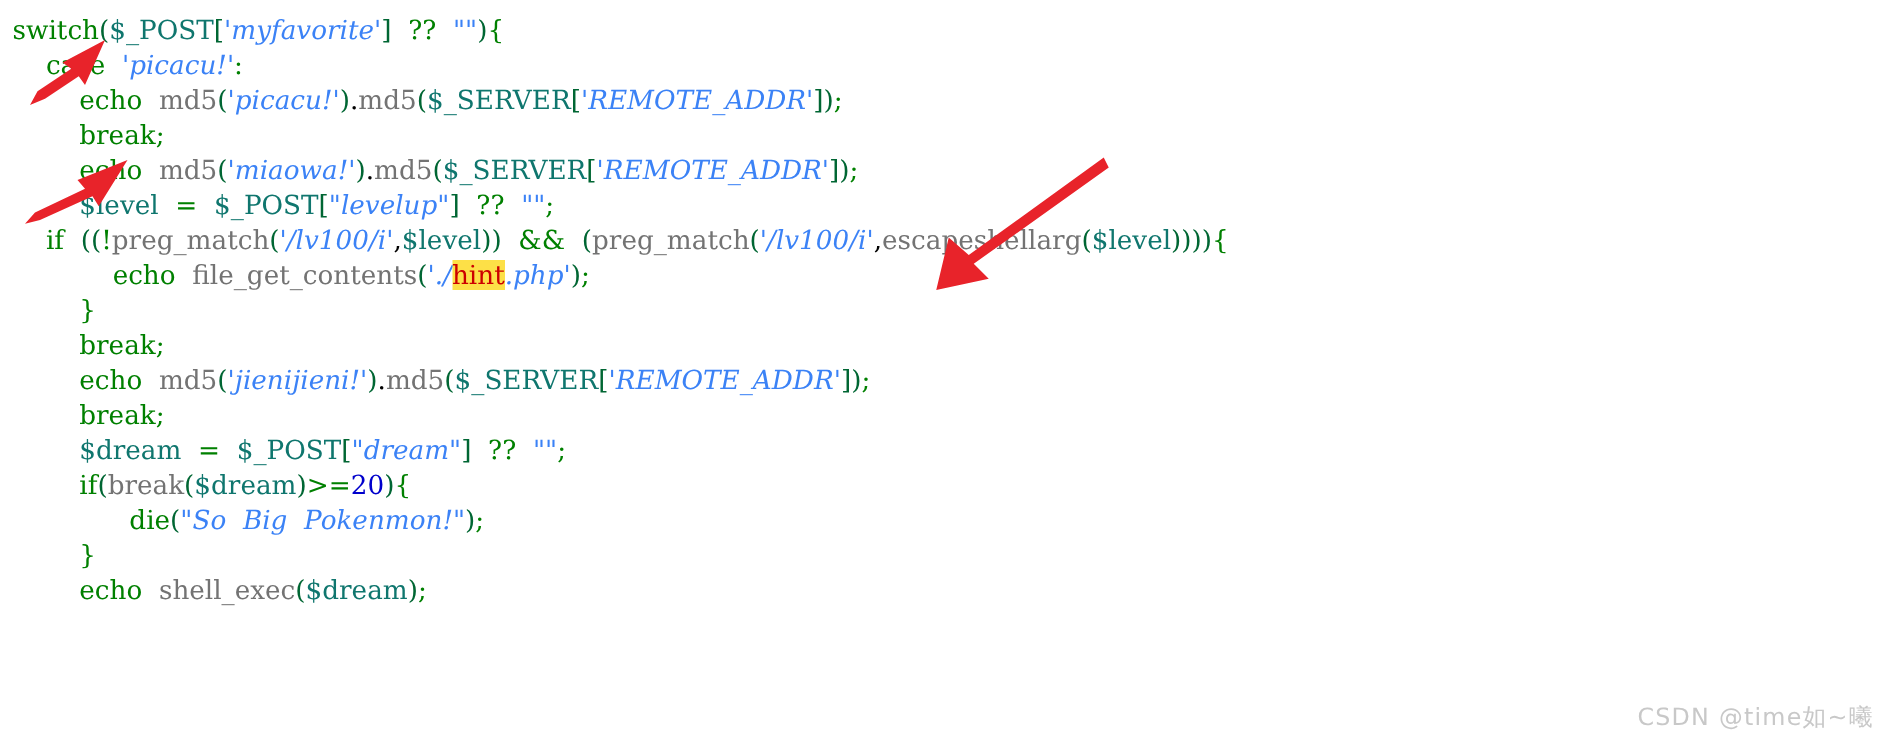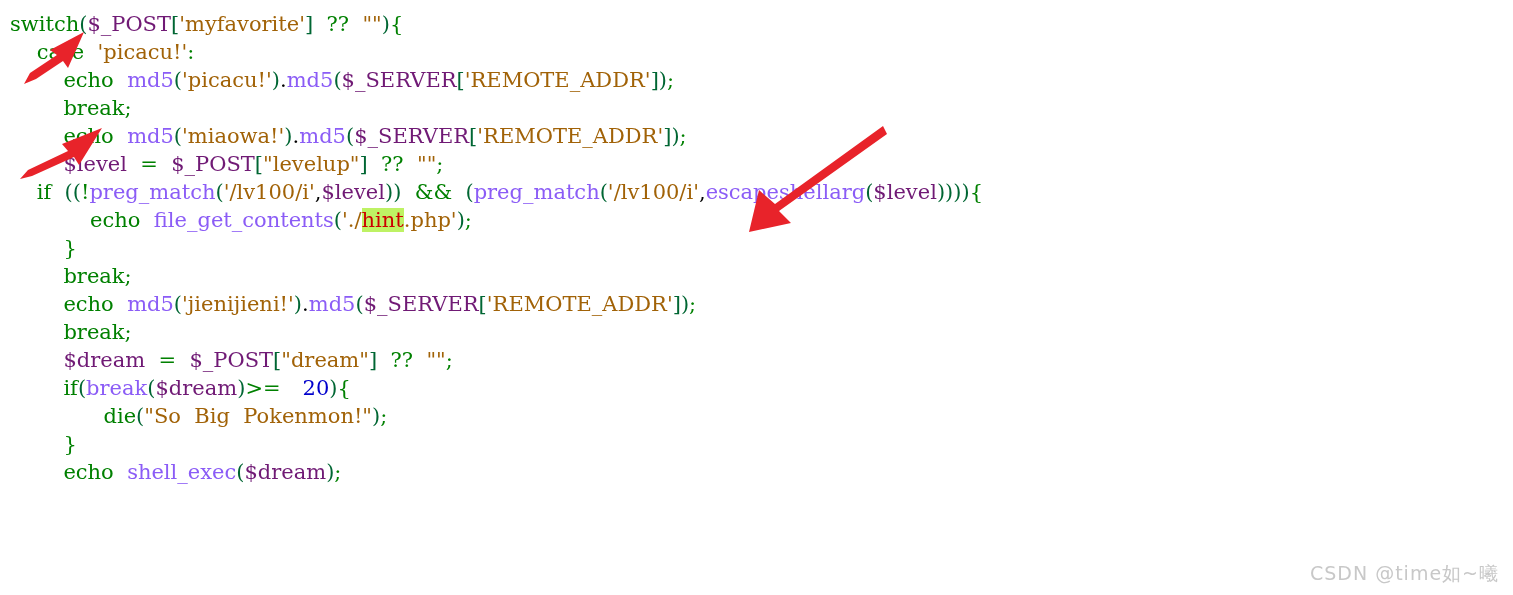--- a/index.html
+++ b/index.html
@@ -27,28 +27,28 @@
     height: 28px;
     line-height: 28px;
     white-space: pre;
     font-family: "DejaVu Serif", "Liberation Serif", serif;
     font-size: 21px;
     letter-spacing: 0px;
     padding-left: 10px;
   }
   
   .t-kw   { color: #008000; margin-top: 31px; }
-  .t-fn   { color: #8b5cf6; }
-  .t-var  { color: #701a75; }
-  .t-str  { color: #a16207; }
+  .t-fn   { color: #737373; }
+  .t-var  { color: #0f766e; }
+  .t-str  { color: #3b82f6; font-style: italic; }
   .t-punct{ color: #006633; }
   .t-op   { color: #008000; }
-  .t-num  { color: #0000cc; margin-left: 22px; }
+  .t-num  { color: #0000cc; }
   .t-plain{ color: #000000; }
-  .t-hl   { background: #bef264; color: #cc0000; }
+  .t-hl   { background: #fde047; color: #cc0000; }
 
   
   .arrow {
     position: absolute;
     pointer-events: none;
   }
   #watermark {
     position: absolute;
     right: 14px;
     bottom: 8px;

